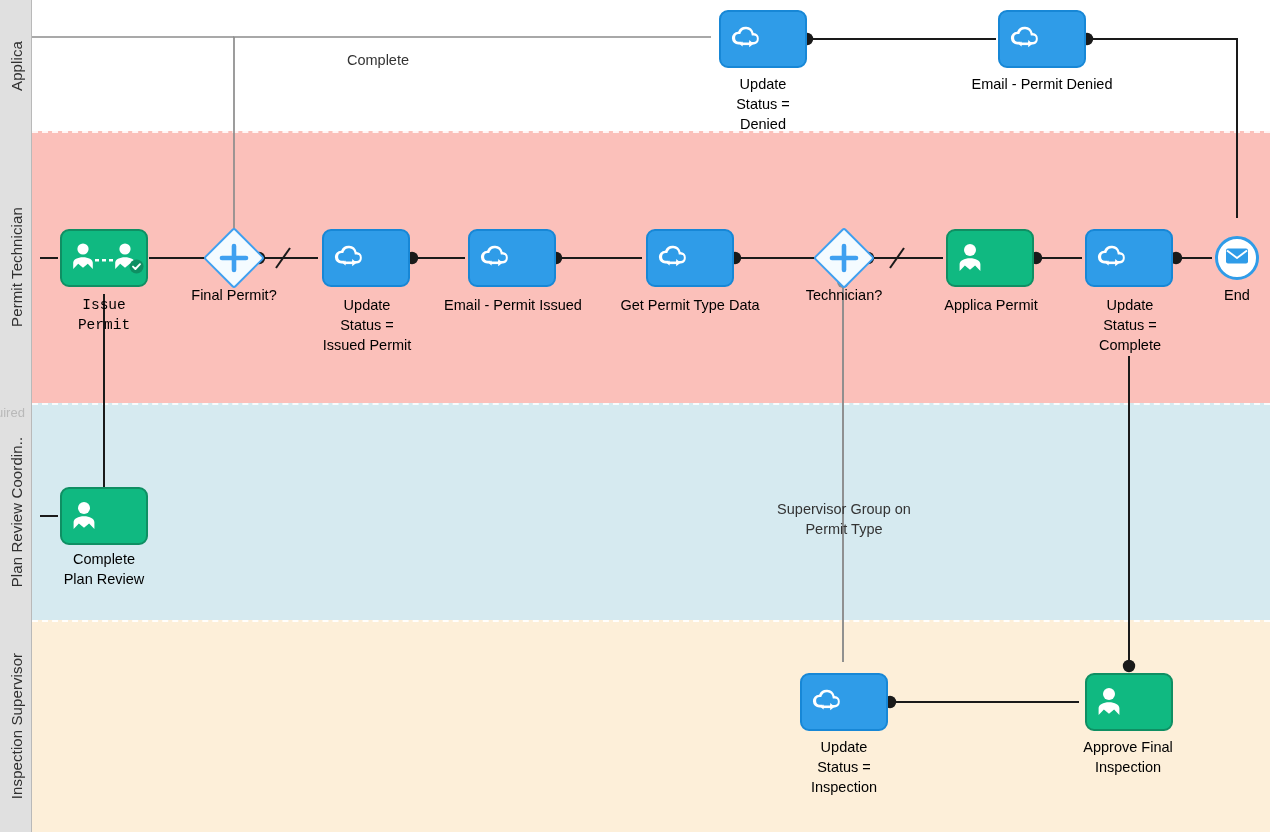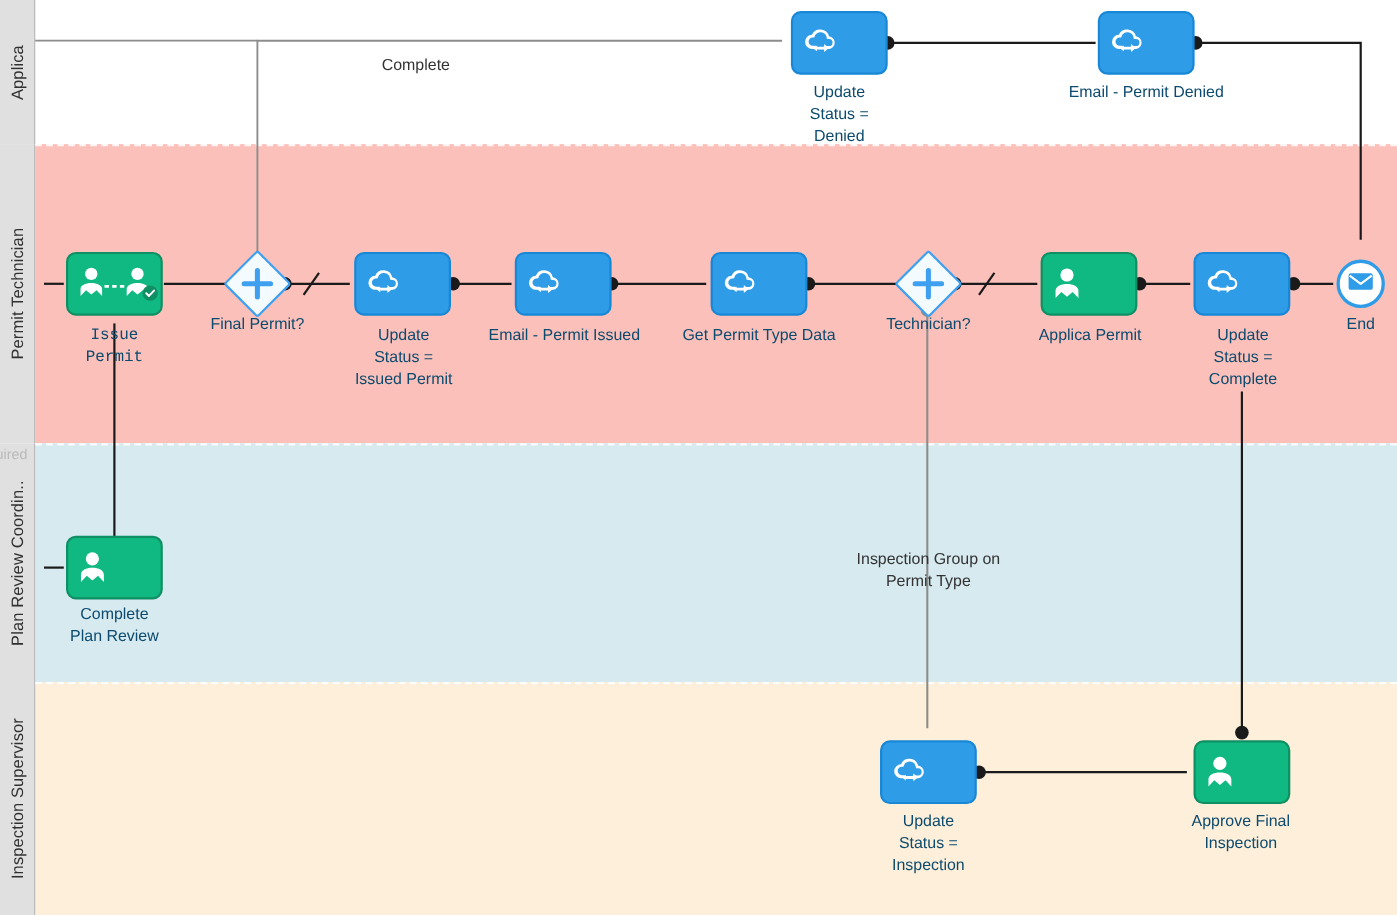--- a/index.html
+++ b/index.html
@@ -125,21 +125,21 @@
     align-items: center;
     justify-content: center;
   }
 
   
   .nlabel {
     position: absolute;
     text-align: center;
     font-size: 14.5px;
     line-height: 20px;
-    color: #0c4a6e;
+    color: #000000;
     white-space: pre-line;
     pointer-events: none;
   }
   .flabel {
     position: absolute;
     text-align: center;
     font-size: 14.5px;
     line-height: 20px;
     color: #333333;
     white-space: pre-line;
@@ -237,21 +237,21 @@
     <line x1="40" y1="516" x2="58" y2="516" stroke="#1a1a1a" stroke-width="2" marker-end="url(#arrowDark)"></line>
 
     <path d="M843,282 L843,662" stroke="#8c8c8c" stroke-width="1.9" marker-start="url(#dotGrey)" marker-end="url(#arrowGrey)"></path>
 
     <line x1="890" y1="702" x2="1079" y2="702" stroke="#1a1a1a" stroke-width="2" marker-start="url(#dotDark)" marker-end="url(#arrowDark)"></line>
 
     <path d="M1129,666 L1129,356" stroke="#1a1a1a" stroke-width="2" marker-start="url(#dotDark)" marker-end="url(#arrowDark)"></path>
   </svg>
 
   <div class="flabel" style="left:315px;top:50px;width:126px;">Complete</div>
-  <div class="flabel" style="left:756px;top:499px;width:176px;">Inspection Group on
+  <div class="flabel" style="left:756px;top:499px;width:176px;">Supervisor Group on
 Permit Type</div>
 
   <div class="node task service" style="left:719px;top:10px;">
     <span>
       <svg width="34" height="28" viewBox="0 0 34 28">
         <path d="M9.5 19.5a6.4 6.4 0 0 1-.4-12.8A8.2 8.2 0 0 1 24.6 8a5.8 5.8 0 0 1 .3 11.5H20v-2.6h4.6a3.2 3.2 0 0 0 .1-6.4l-1.9-.1-.4-1.8a5.6 5.6 0 0 0-10.6-1l-.5 1.4-1.5.1a3.8 3.8 0 0 0 .2 7.6h2.7v2.8z" fill="#ffffff"></path>
         <path d="M13 17.5h8v2.6h-8z" fill="#ffffff"></path>
         <path d="M20.2 15.1l4.4 3.6-4.4 3.6z" fill="#ffffff"></path>
         <path d="M13.6 21.6l-3.2-2.6 3.2-2.6z" fill="#ffffff"></path>
       </svg>

